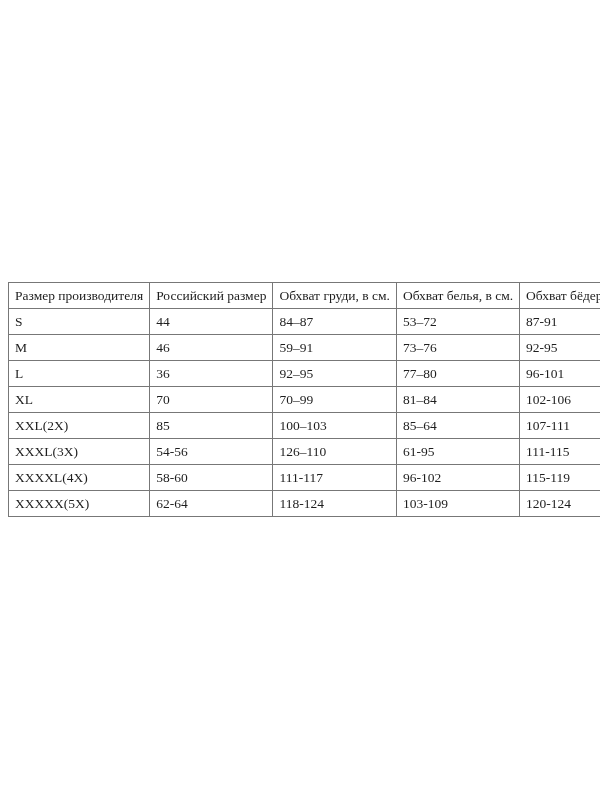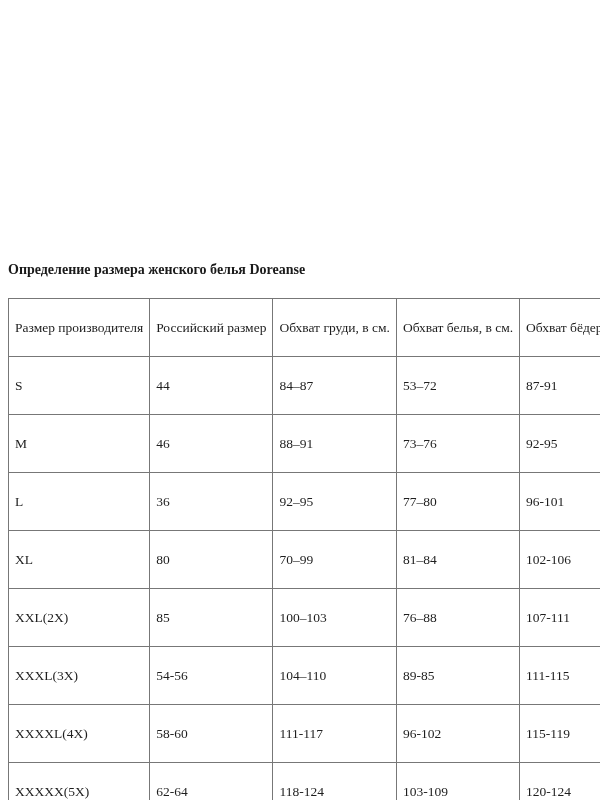--- a/index.html
+++ b/index.html
@@ -38,31 +38,30 @@
   table.size-table col.c2 { width: 113px; }
   table.size-table col.c3 { width: 113px; }
   table.size-table col.c4 { width: 108px; }
   table.size-table th,
   table.size-table td {
     border: 1px solid #777777;
     font-size: 13.5px;
     font-weight: normal;
     text-align: left;
     vertical-align: middle;
-    padding: 16px 6px;
+    padding: 0 6px;
     height: 25px;
     white-space: nowrap;
     overflow: hidden;
   }
 </style>
 </head>
 <body>
 
 <main class="content">
-  <h2 class="title">Определение размера женского белья Doreanse</h2>
 
   <table class="size-table">
     <colgroup>
       <col class="c0">
         <col class="c1">
         <col class="c2">
         <col class="c3">
         <col class="c4">
     </colgroup>
     <thead>
@@ -78,50 +77,50 @@
       <tr>
         <td>S</td>
         <td>44</td>
         <td>84–87</td>
         <td>53–72</td>
         <td>87-91</td>
       </tr>
       <tr>
         <td>M</td>
         <td>46</td>
-        <td>88–91</td>
+        <td>59–91</td>
         <td>73–76</td>
         <td>92-95</td>
       </tr>
       <tr>
         <td>L</td>
         <td>36</td>
         <td>92–95</td>
         <td>77–80</td>
         <td>96-101</td>
       </tr>
       <tr>
         <td>XL</td>
-        <td>80</td>
+        <td>70</td>
         <td>70–99</td>
         <td>81–84</td>
         <td>102-106</td>
       </tr>
       <tr>
         <td>XXL(2X)</td>
         <td>85</td>
         <td>100–103</td>
-        <td>76–88</td>
+        <td>85–64</td>
         <td>107-111</td>
       </tr>
       <tr>
         <td>XXXL(3X)</td>
         <td>54-56</td>
-        <td>104–110</td>
-        <td>89-85</td>
+        <td>126–110</td>
+        <td>61-95</td>
         <td>111-115</td>
       </tr>
       <tr>
         <td>XXXXL(4X)</td>
         <td>58-60</td>
         <td>111-117</td>
         <td>96-102</td>
         <td>115-119</td>
       </tr>
       <tr>

